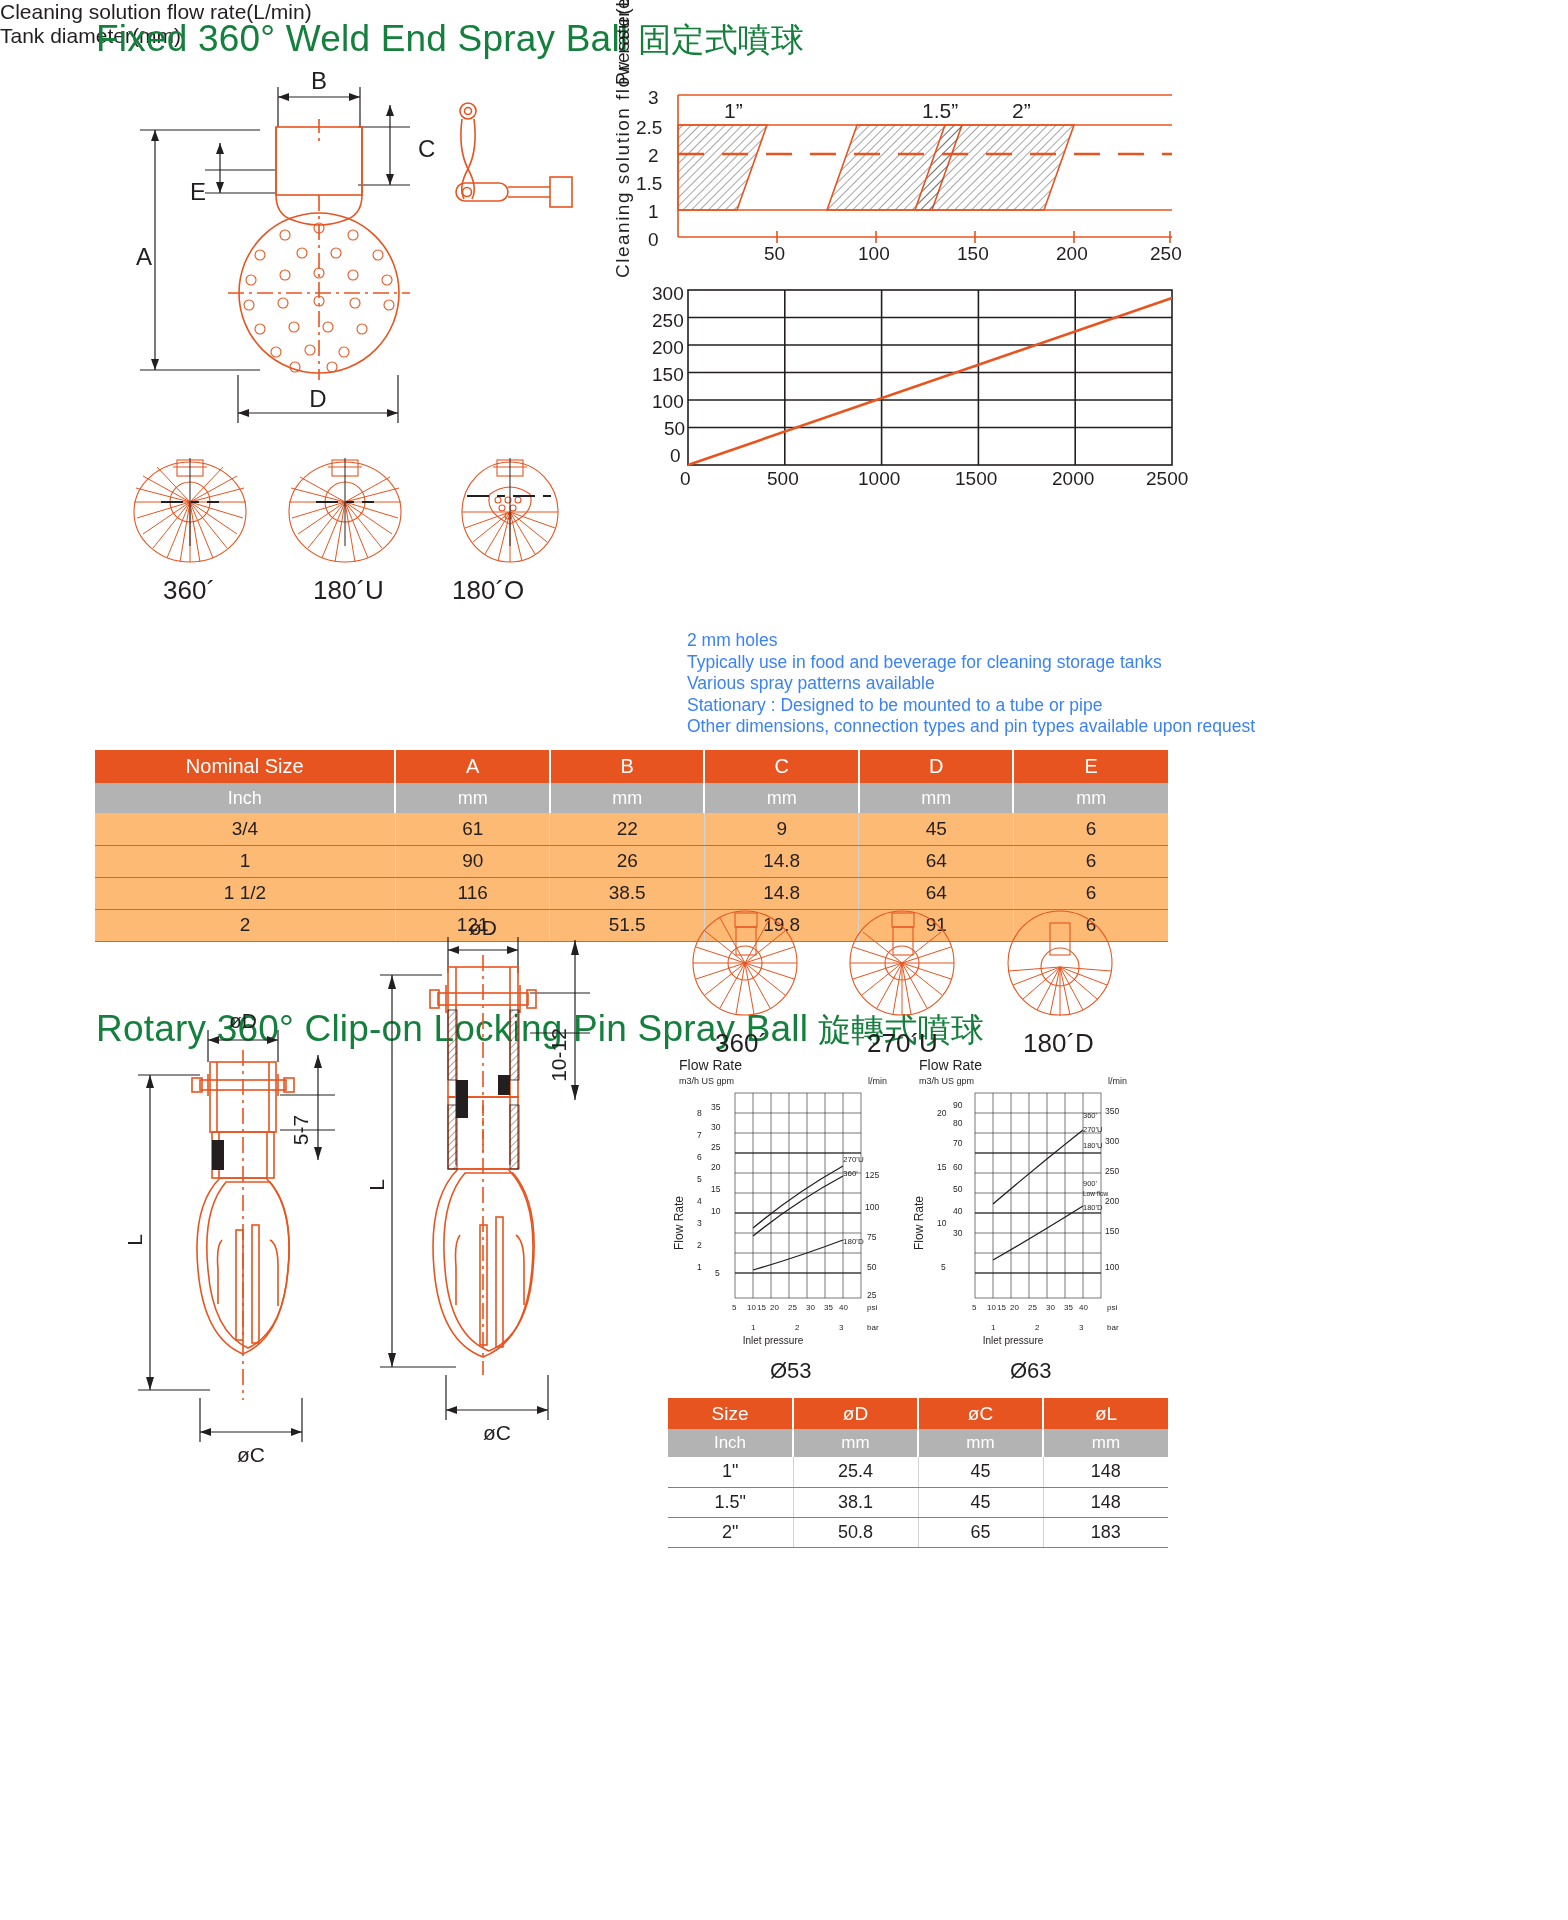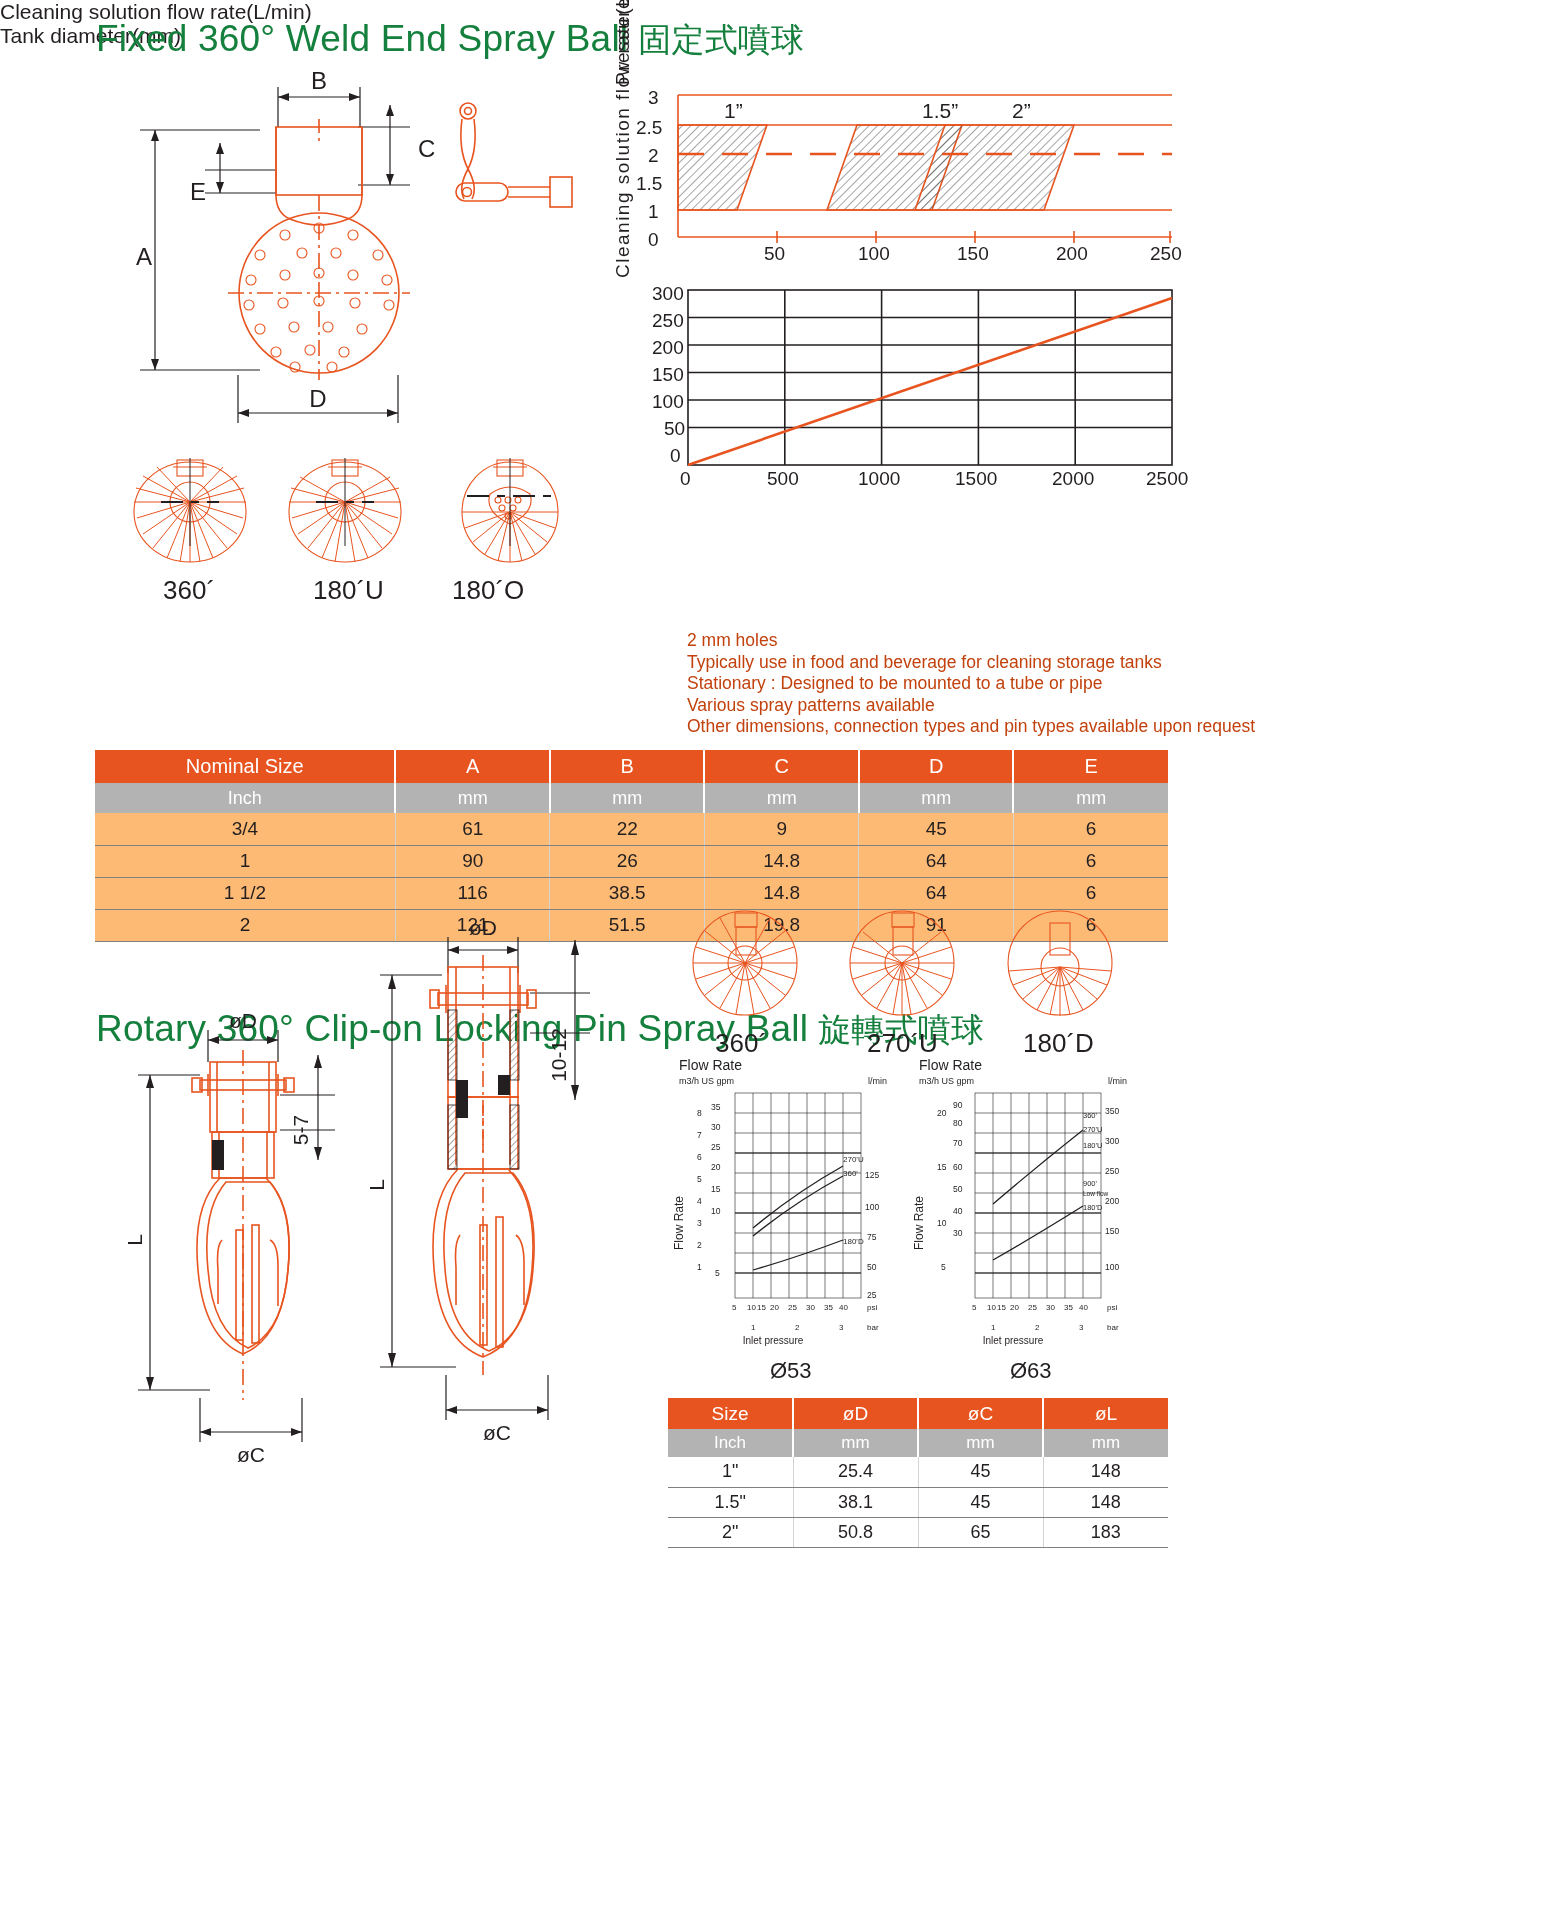--- a/index.html
+++ b/index.html
@@ -46,21 +46,21 @@
     letter-spacing: 1.5px;
   }
   .tick { position:absolute; font-size:19px; color:#231f20; }
 
   
   .pat-cap {
     position:absolute; font-size:26px; color:#231f20; white-space:nowrap;
   }
 
   
-  .notes { position:absolute; font-size:17.5px; line-height:21.5px; color:#c2410c; white-space:nowrap; }
+  .notes { position:absolute; font-size:17.5px; line-height:21.5px; color:#3b82f6; white-space:nowrap; }
   .notes div { white-space: nowrap; }
 
   
   table { border-collapse: collapse; position:absolute; }
   table td, table th {
     text-align:center; font-weight:400;
   }
   .tbl1 { left:95px; top:750px; width:1073px; }
   .tbl1 th {
     background:#e8541f; color:#ffffff; font-size:20px; height:33px;
@@ -298,22 +298,22 @@
     <div class="tick" style="left:246px; top:190px;">1000</div>
     <div class="tick" style="left:343px; top:190px;">1500</div>
     <div class="tick" style="left:440px; top:190px;">2000</div>
     <div class="tick" style="left:534px; top:190px;">2500</div>
   </div>
   <div class="axis-label" style="left:820px; top:486px; font-size:21px;">Tank diameter(mm)</div>
 
   <div class="notes" style="left:687px; top:630px;">
     <div>2 mm holes</div>
     <div>Typically use in food and beverage for cleaning storage tanks</div>
+    <div>Various spray patterns available</div>
     <div>Stationary : Designed to be mounted to a tube or pipe</div>
-    <div>Various spray patterns available</div>
     <div>Other dimensions, connection types and pin types available upon request</div>
   </div>
 
   <div class="abs" style="left:125px; top:450px;">
     <svg width="130" height="120" viewBox="0 0 130 120">
       <g class="lnOthin">
         <rect x="52" y="10" width="26" height="16"></rect>
         <line x1="48" y1="17" x2="82" y2="17"></line>
         <ellipse cx="65" cy="62" rx="56" ry="50"></ellipse>
         <circle cx="65" cy="52" r="20"></circle>

